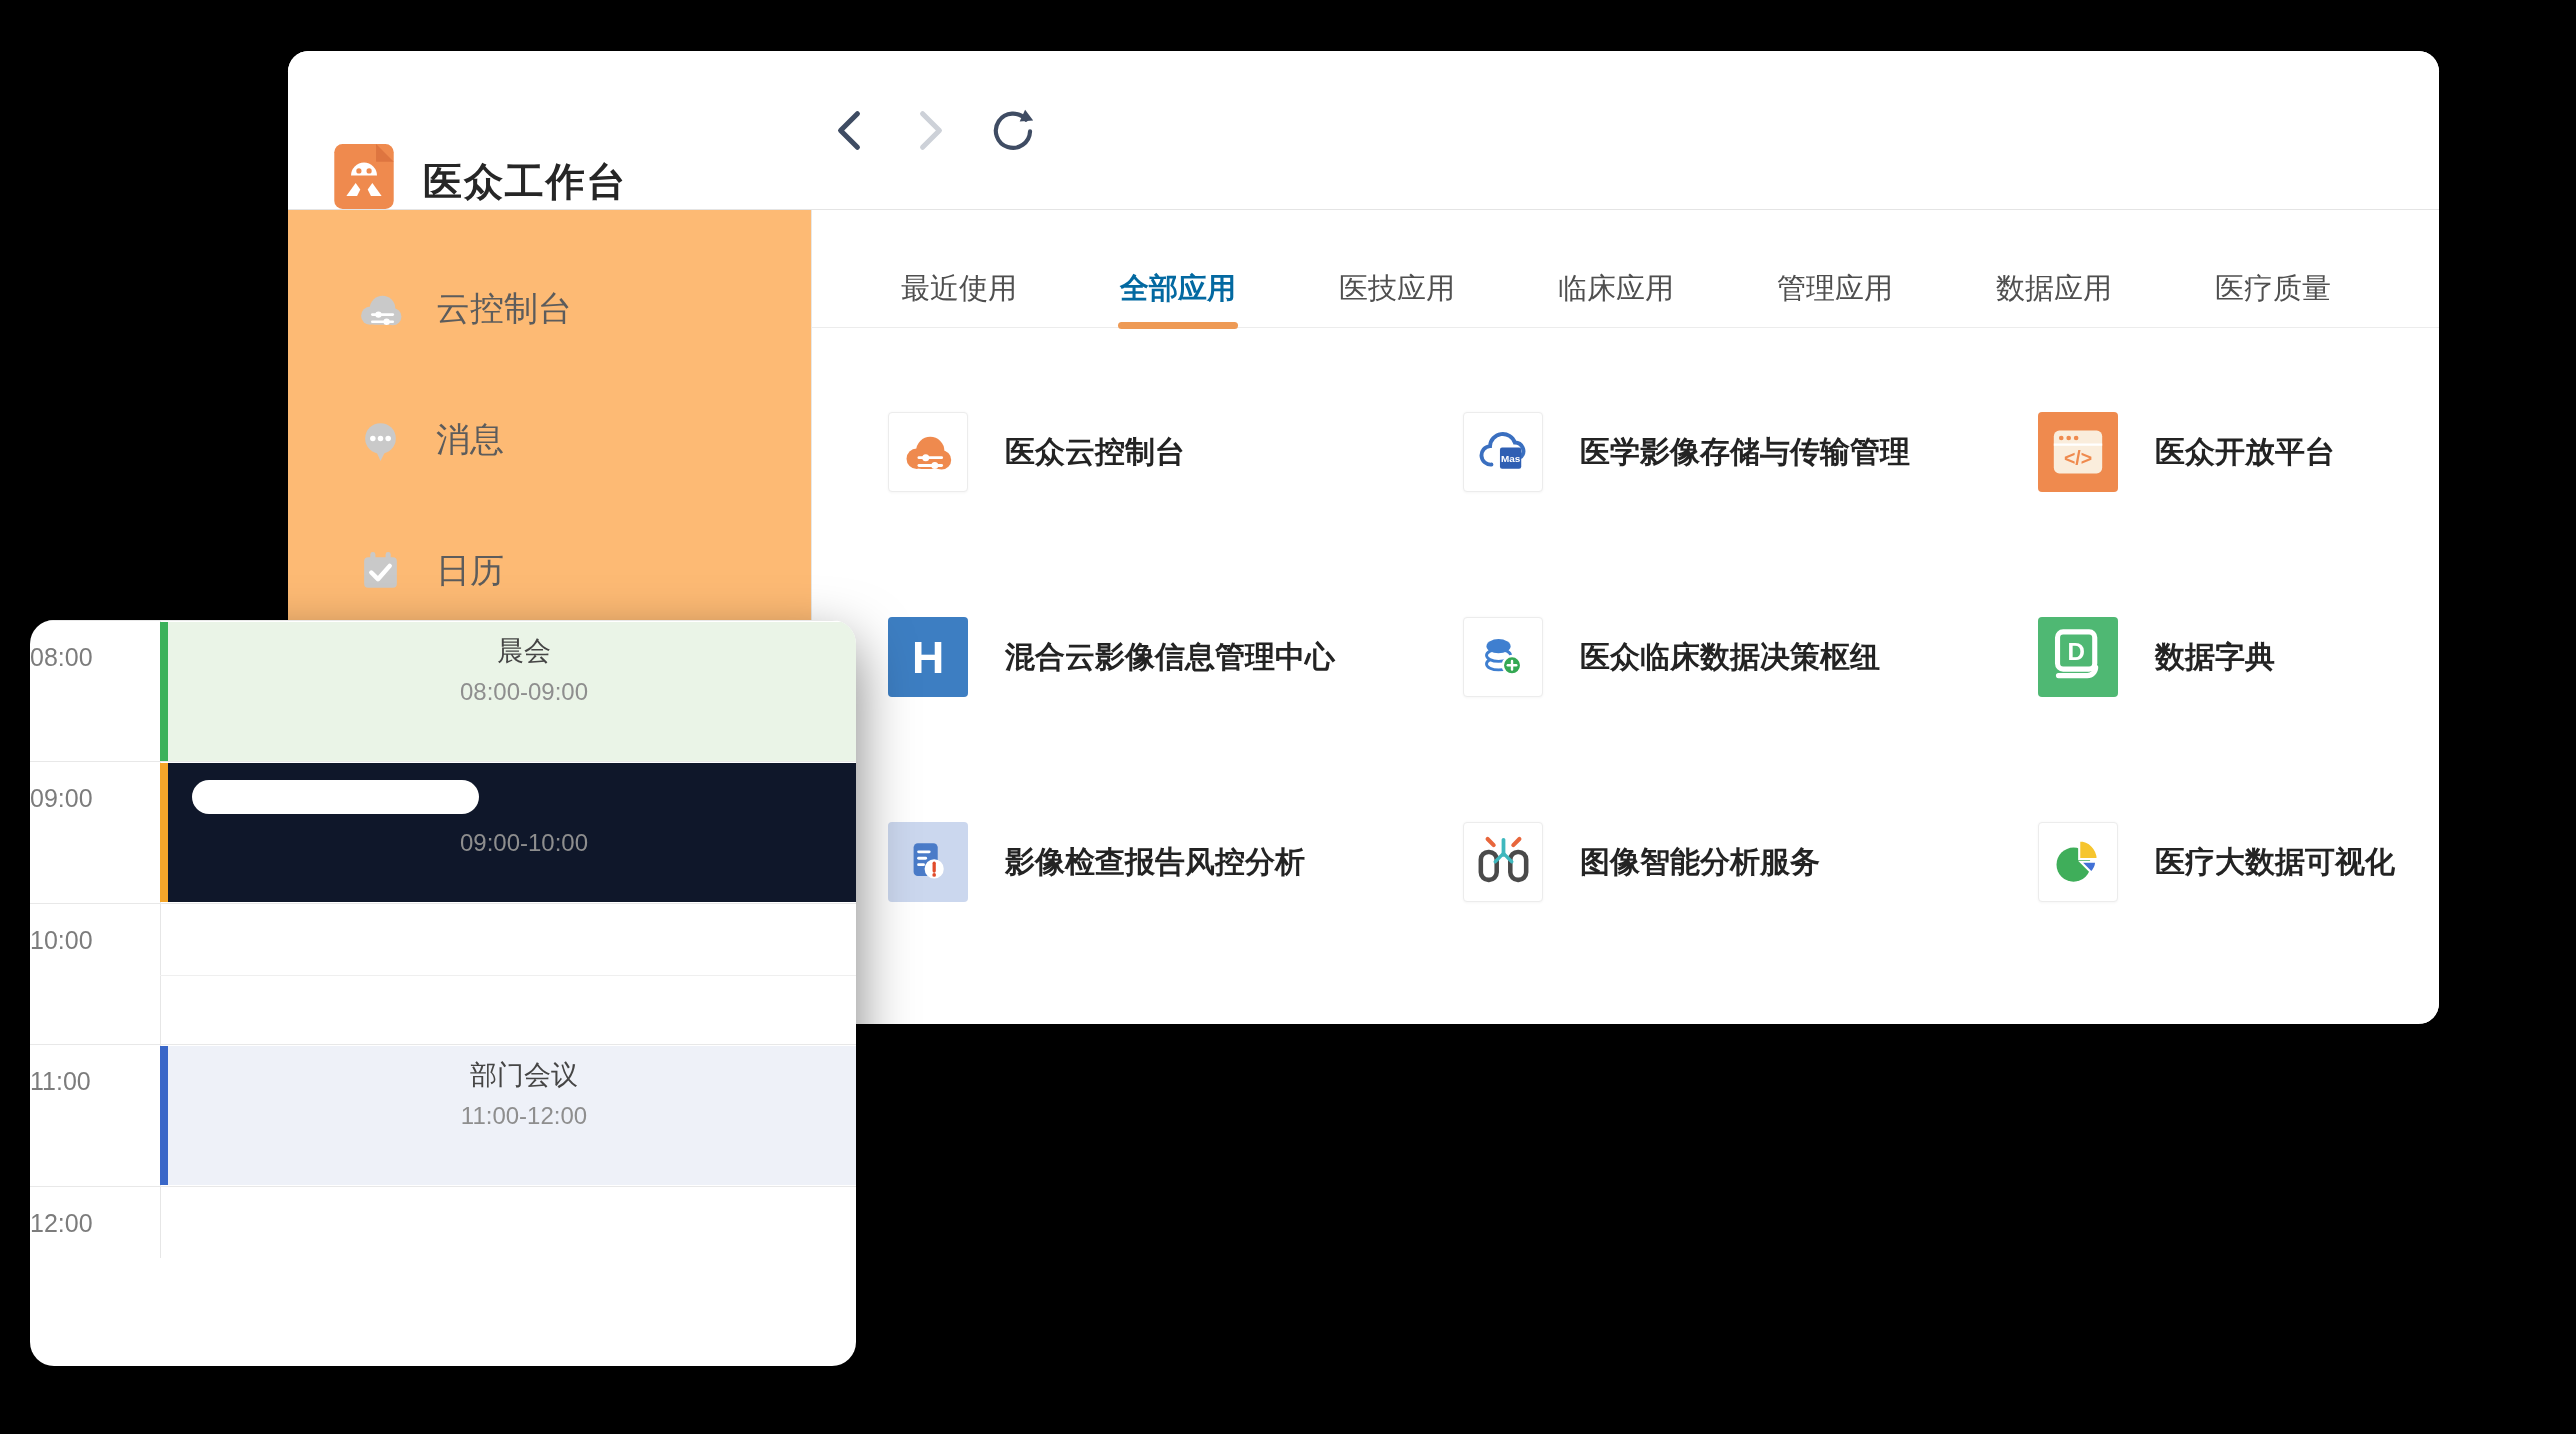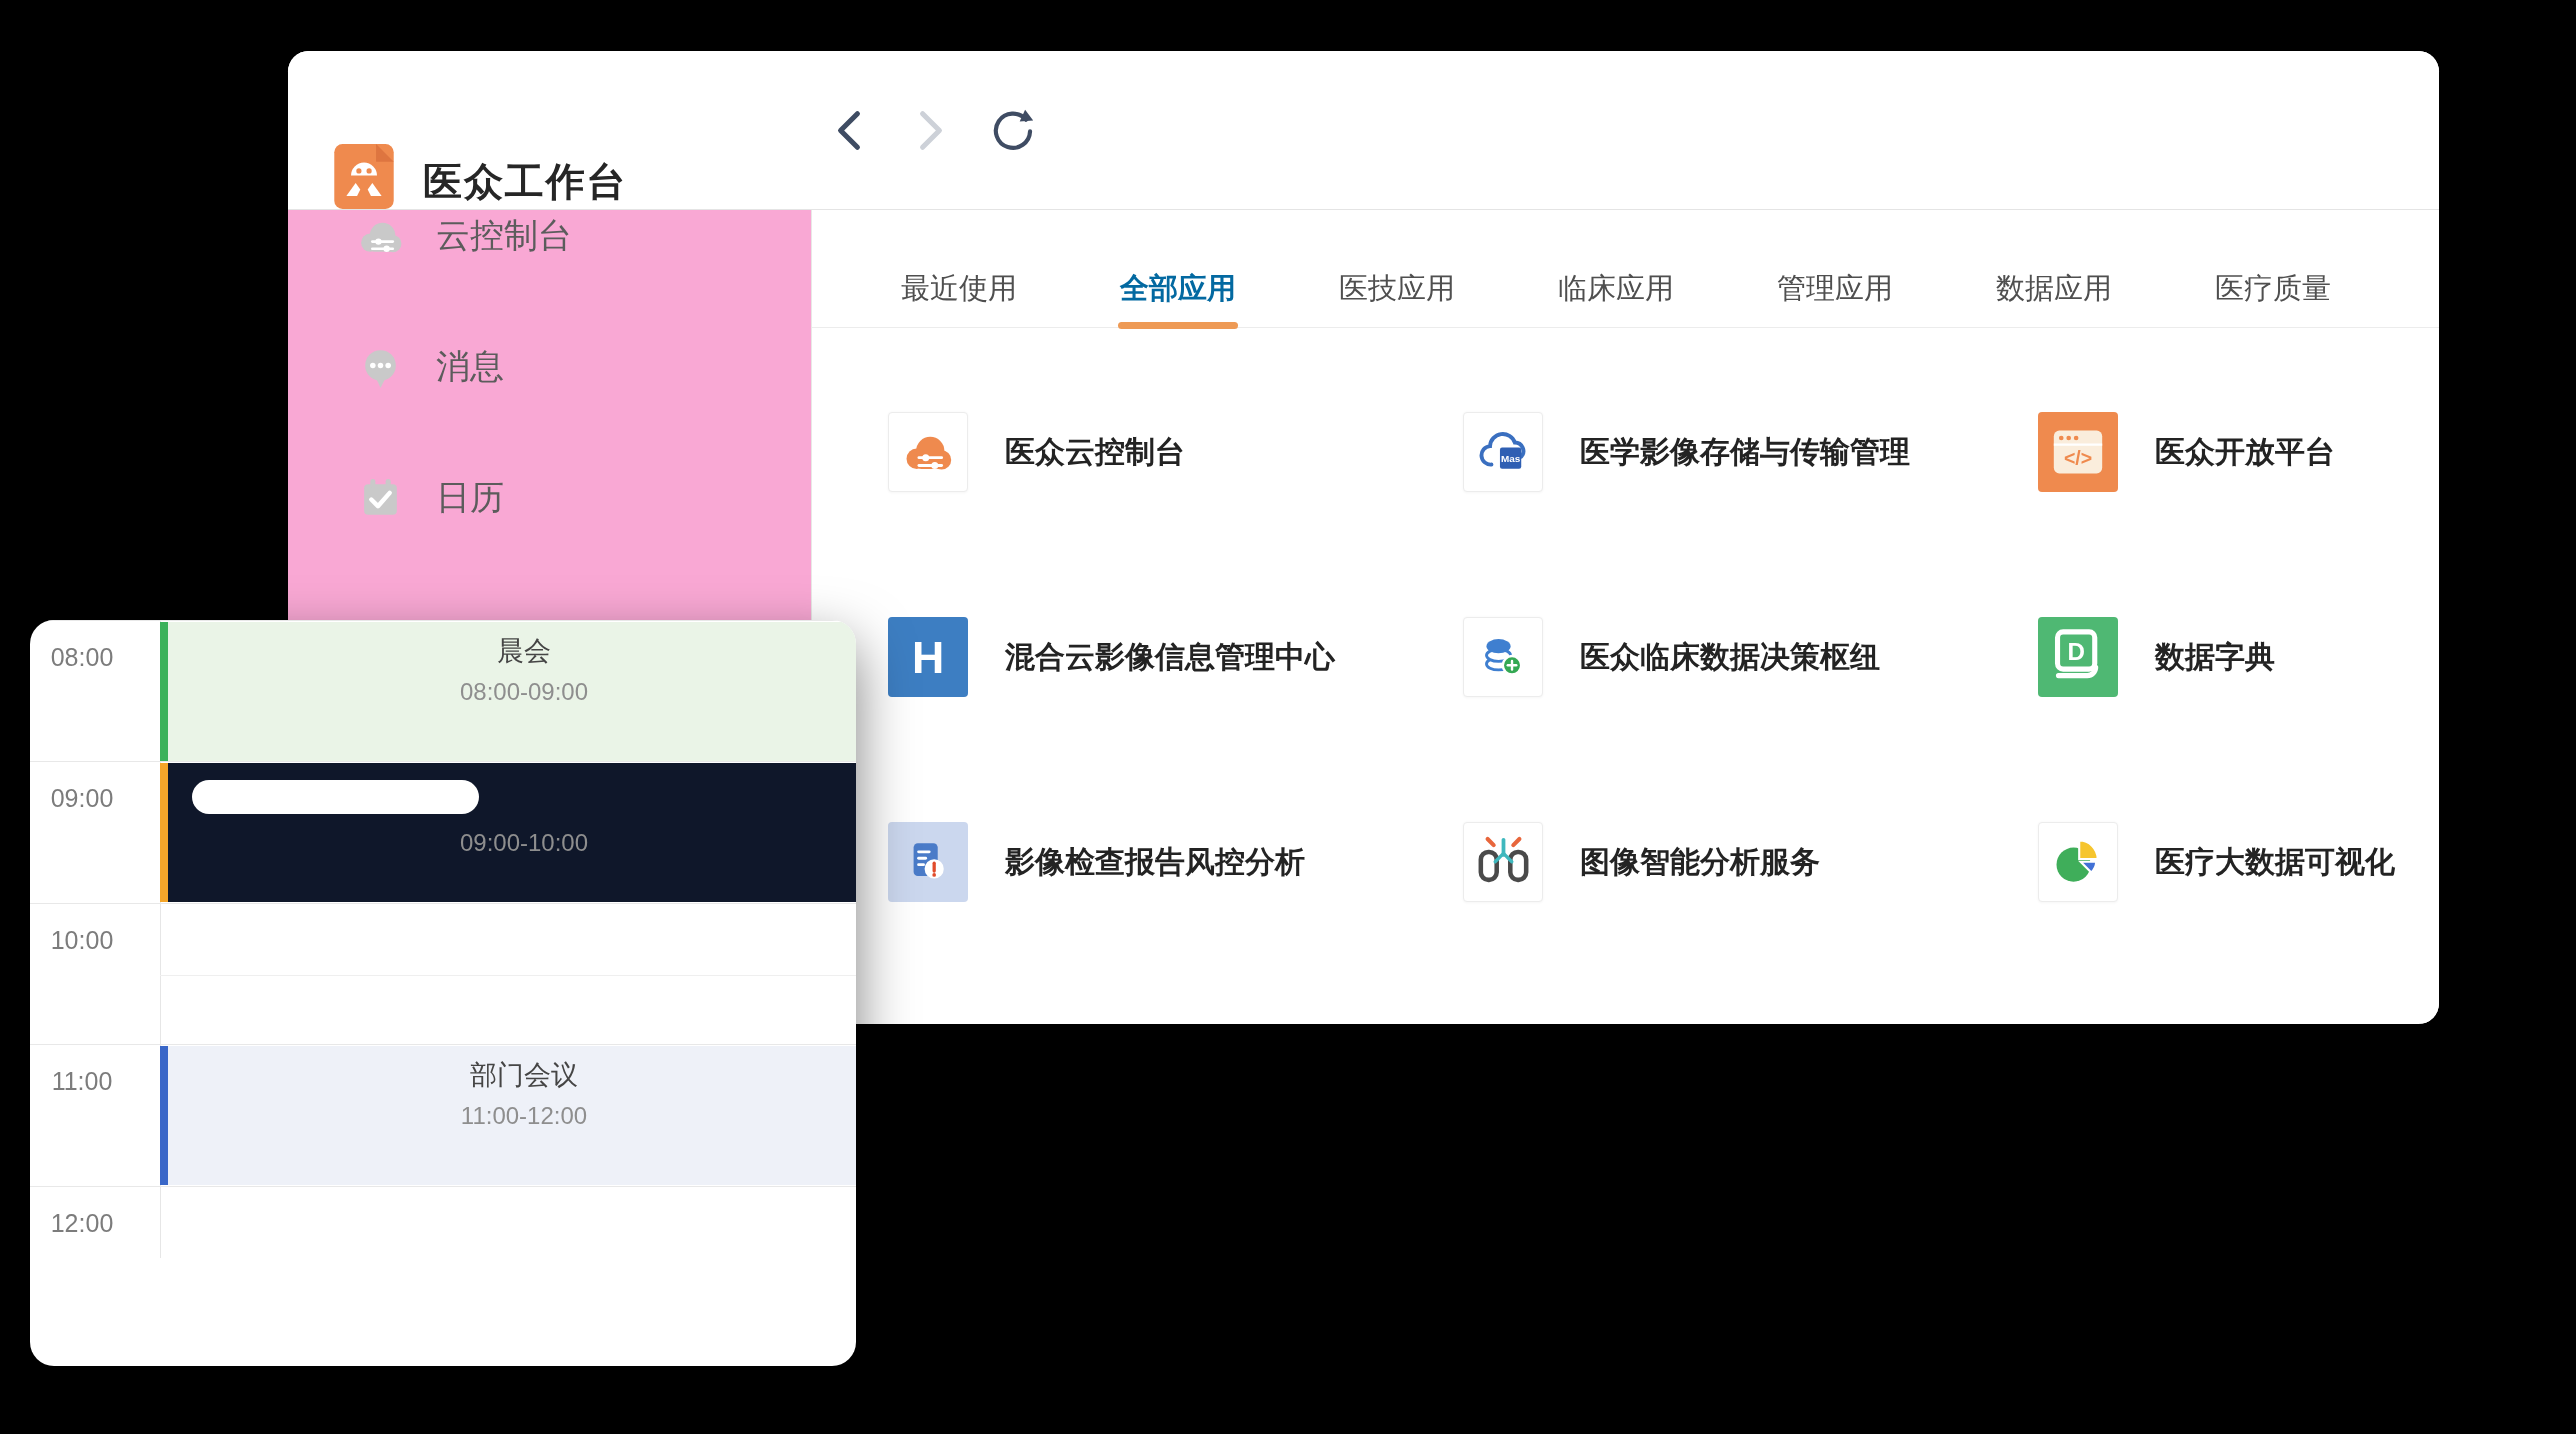--- a/index.html
+++ b/index.html
@@ -11,21 +11,21 @@
                background:#fff;border-radius:20.5px;overflow:hidden;}
   .win-header{position:relative;height:158px;border-bottom:0.9px solid #e4e4e4;background:#fff;
               display:flex;align-items:flex-end;}
   .app-logo{margin-left:46px;width:60px;height:65px;flex:0 0 auto;}
   .win-title{margin-left:29px;font-size:39px;font-weight:700;color:#262626;letter-spacing:1.9px;}
   .header-nav{position:absolute;left:538px;top:0;height:158px;display:flex;align-items:center;gap:37px;}
   .nav-btn{width:45px;height:45px;display:flex;align-items:center;justify-content:center;
            background:none;border:none;padding:0;cursor:pointer;}
 
   .win-body{display:flex;height:813px;}
-  .sidebar{width:524px;background:#f9a8d4;border-right:0.9px solid #e8e8e6;box-sizing:border-box;}
+  .sidebar{width:524px;background:#fdba74;border-right:0.9px solid #e8e8e6;padding-top:73px;box-sizing:border-box;}
   .side-item{display:flex;align-items:center;gap:32px;padding-left:69px;height:52px;margin-bottom:79px;cursor:pointer;}
   .side-item .side-label{font-size:34px;color:#5c5c5c;font-weight:500;}
 
   .content{flex:1;position:relative;background:#fff;}
   .tabbar{position:absolute;left:0;right:0;top:0;height:118px;border-bottom:1.9px solid #ececec;
           display:flex;align-items:flex-end;padding:0 0 20.5px 89px;gap:103px;box-sizing:border-box;}
   .tab{font-size:29px;color:#4f4f4f;line-height:37px;position:relative;cursor:pointer;white-space:nowrap;}
   .tab.active{color:#0369a1;font-weight:700;}
   .tab.active::after{content:"";position:absolute;left:-1.9px;right:-1.9px;bottom:-22.3px;height:6.5px;
                      background:#ee9a55;border-radius:3.7px;}
@@ -45,21 +45,21 @@
   
   .calendar-popup{position:absolute;left:30px;top:620px;width:826px;height:746px;background:#fff;
                   border-radius:24px;overflow:hidden;box-shadow:0 22.3px 56px rgba(0,0,0,0.5);}
   .cal-header{height:108px;display:flex;align-items:center;padding-left:30px;box-sizing:border-box;}
   .cal-nav{width:37px;height:37px;background:none;border:none;padding:0;cursor:pointer;
            display:flex;align-items:center;justify-content:center;}
   .cal-date{width:437px;text-align:center;font-size:33px;color:#3b4252;font-weight:500;}
   .cal-body{position:relative;height:638px;}
   .cal-vline{position:absolute;left:130px;top:0;bottom:0;width:0.9px;background:#e6e6e6;}
   .hour-slot{position:absolute;left:0;right:0;border-top:0.9px solid #e8e8e8;box-sizing:border-box;}
-  .slot-time{position:absolute;left:0;top:22.3px;width:104px;text-align:center;font-size:25px;color:#7c7c7c;}
+  .slot-time{position:absolute;left:0;top:22.3px;width:104px;text-align:left;font-size:25px;color:#7c7c7c;}
   .half-line{position:absolute;left:130px;right:0;top:71px;height:0.9px;background:#efefef;}
   .event{position:absolute;left:130px;right:0;top:0.9px;bottom:0;border-left:8.4px solid;
          padding:13px 0 0 24px;box-sizing:border-box;cursor:pointer;text-align:center;}
   .event-green{background:#eaf4e7;border-color:#3cb25b;}
   .event-orange{background:#0f172a;border-color:#f5a62a;}
   .event-blue{background:#eef1f8;border-color:#3a67c8;}
   .event-title{font-size:27px;color:#454545;font-weight:500;margin-bottom:11.2px;line-height:32px;min-height:32px;}
   .event-time{font-size:24px;color:#8e8e8e;}
   .redacted-pill{width:287px;height:34px;background:#fff;border-radius:17px;margin:3.7px 0 15px;}
 </style>

